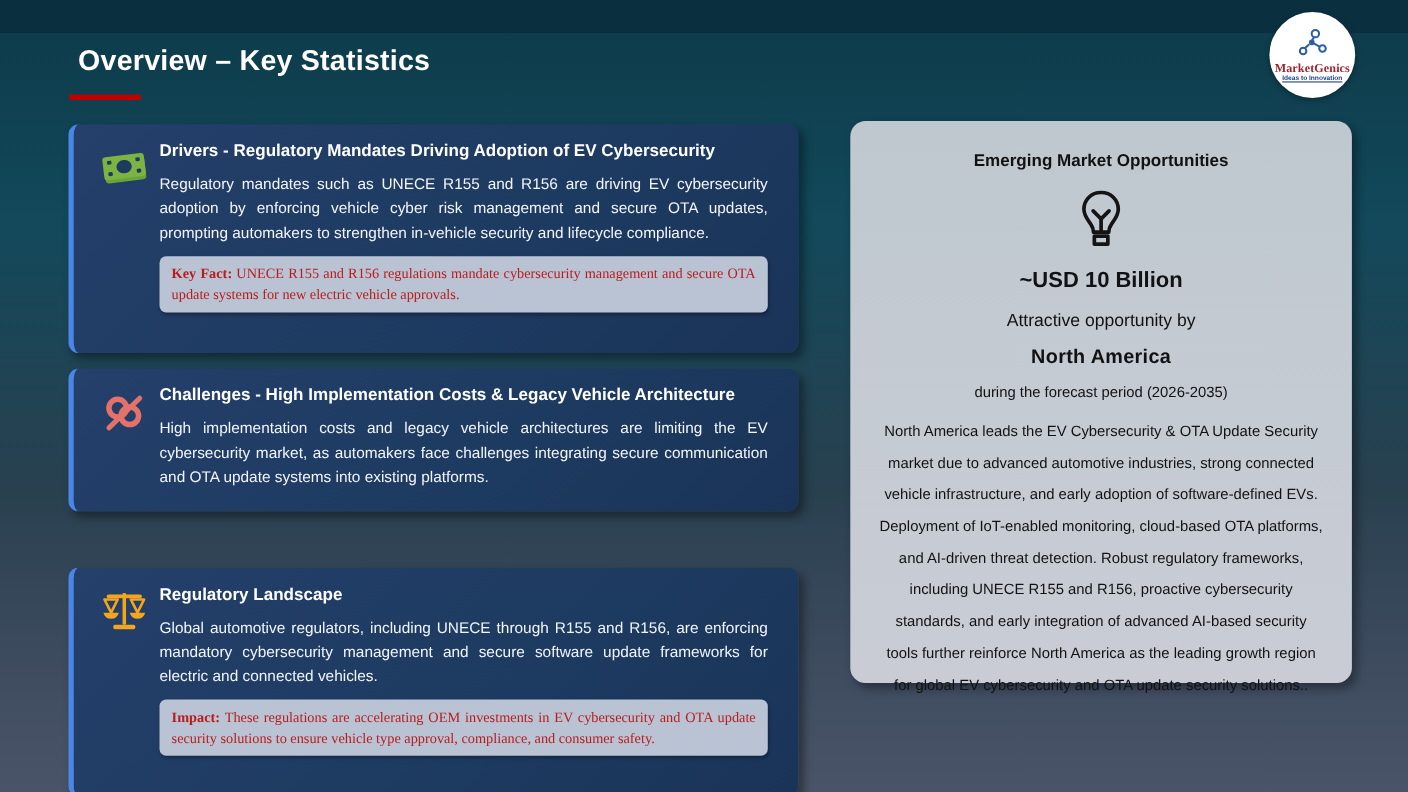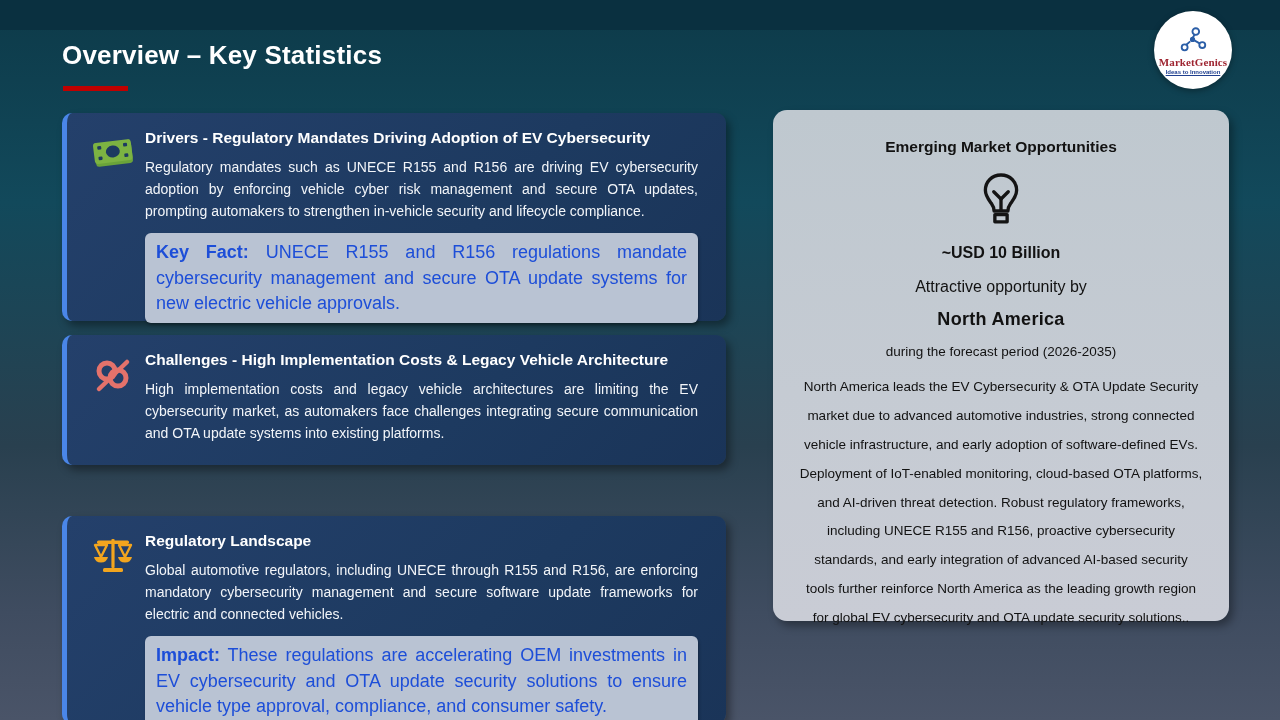--- a/index.html
+++ b/index.html
@@ -3,21 +3,21 @@
 <meta charset="utf-8">
 <style>
   * { margin:0; padding:0; box-sizing:border-box; }
   body { font-family:"Liberation Sans", sans-serif; background:#222; }
   .slide {
     position:relative; width:1280px; height:720px; overflow:hidden;
     background:linear-gradient(180deg, #0d3a49 0%, #12495b 28%, #29404f 62%, #3f4c60 85%, #4a5468 100%);
   }
   .top-band { position:absolute; left:0; top:0; width:1280px; height:30px; background:#0a3040; }
 
-  .page-title { position:absolute; left:62px; top:40px; color:#ffffff; font-size:26px; font-weight:bold; letter-spacing:0.2px; }
+  .page-title { position:absolute; left:71px; top:40px; color:#ffffff; font-size:26px; font-weight:bold; letter-spacing:0.2px; }
   .title-underline { position:absolute; left:63px; top:86px; width:65px; height:5px; background:#c00000; }
 
   .logo { position:absolute; left:1154px; top:11px; width:78px; height:78px; background:#ffffff; border-radius:50%;
           display:flex; flex-direction:column; align-items:center; justify-content:center; box-shadow:0 2px 6px rgba(0,0,0,0.35); }
   .logo-name { font-family:"Liberation Serif", serif; font-size:11px; font-weight:bold; color:#9e2430; letter-spacing:0.1px; }
   .logo-tagline { font-size:6px; font-weight:bold; color:#1f3f8f; text-decoration:underline; margin-top:1px; }
 
   .card {
     position:absolute; left:62px; width:664px;
     background:linear-gradient(135deg, #24406b 0%, #1d3a60 60%, #1a3458 100%);
@@ -29,34 +29,35 @@
   .card-2 { top:335px; height:130px; }
   .card-3 { top:480px; height:208px;margin-top:36px; }
 
   .card-icon { position:absolute; left:24px; top:18px; width:44px; height:44px; }
   .card-content { margin-left:54px; }
   .card-title { color:#ffffff; font-size:15.5px; font-weight:bold; margin-bottom:9px; }
   .card-body { color:#f2f5f9; font-size:14px; line-height:1.58; text-align:justify; }
 
   .callout {
     margin-top:11px; background:#b9c3d3; border-radius:6px; padding:7px 11px;
-    color:#1d4ed8; font-size:18px; line-height:1.4; text-align:justify;
+    color:#b91c1c; font-size:13px; line-height:1.4; text-align:justify;
     box-shadow:1px 2px 3px rgba(0,0,0,0.3);
+    font-family:Liberation Serif, serif;
   }
   .callout b { font-weight:bold; }
 
   .panel {
     position:absolute; left:773px; top:110px; width:456px; height:511px;
     background:linear-gradient(180deg, #bfc8cf 0%, #c5cbd3 55%, #c9ccd5 100%);
     border-radius:14px; box-shadow:4px 5px 9px rgba(0,0,0,0.35);
     padding:26px 26px; text-align:center; color:#121212;
   }
   .panel-title { font-size:15.5px; font-weight:bold; margin-top:2px; }
   .panel-bulb { margin:14px auto 0; width:46px; height:58px; display:block; }
-  .panel-value { font-size:16px; font-weight:bold; margin-top:16px;text-align:center; }
+  .panel-value { font-size:20px; font-weight:bold; margin-top:16px;text-align:center; }
   .panel-subtitle { font-size:16px; margin-top:16px; }
   .panel-region { font-size:18px; font-weight:bold; margin-top:13px; letter-spacing:0.3px; }
   .panel-period { font-size:13.5px; margin-top:14px; }
   .panel-desc { font-size:13.5px; line-height:2.14; margin-top:14px; }
 </style>
 </head>
 <body>
 
 <div class="slide">
   <div class="top-band"></div>

